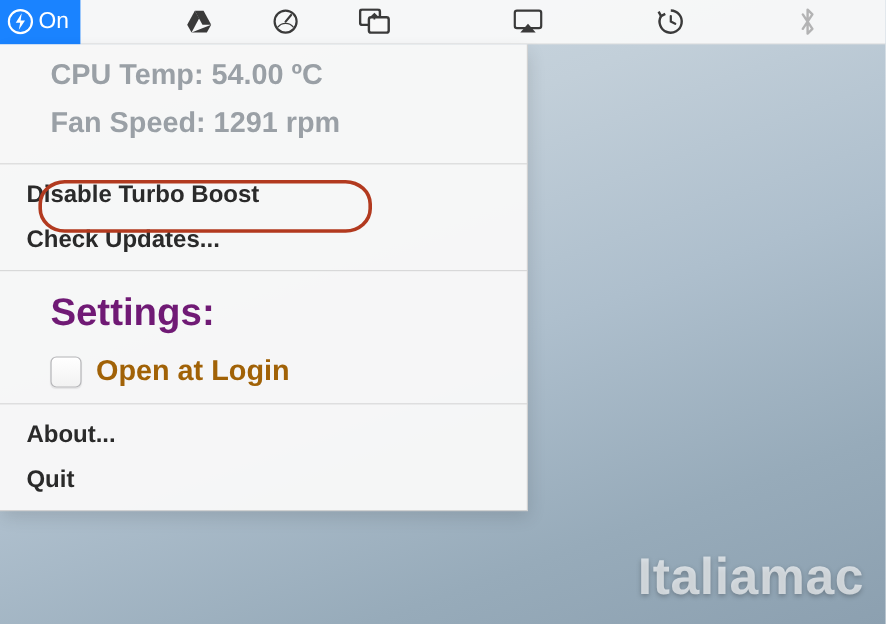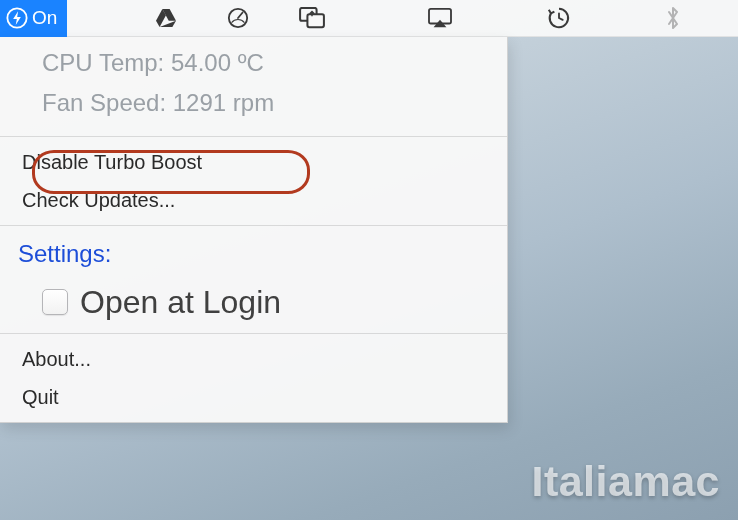--- a/index.html
+++ b/index.html
@@ -26,54 +26,55 @@
   }
   .turbo-badge svg { display: block; }
   .mb-spacer { flex: 0 0 18px; }
   .mb-item { display: flex; align-items: center; color: #3a3a3a; }
   .mb-icon { height: 37px; display:flex; align-items:center; justify-content:center; padding: 0 10px; }
   .mb-text { font-size: 20px; padding-right: 12px; color:#2a2a2a; }
   .bt-muted { opacity: 0.35; }
 
   .dropdown {
     position: absolute; top: 37px; left: 0;
-    width: 508px;
+    width: 440px;
     background: rgba(248,248,248,0.97);
     border-right: 1px solid rgba(0,0,0,0.15);
     border-bottom: 1px solid rgba(0,0,0,0.15);
     box-shadow: 2px 6px 14px rgba(0,0,0,0.12);
     padding-bottom: 6px;
+    font-weight: bold;
   }
   .section { padding: 6px 0; }
   .sep { height: 1px; background: rgba(0,0,0,0.12); margin: 6px 0; }
   .info-line {
     font-size: 24px; color: #9aa0a6;
     padding: 4px 0 4px 42px; line-height: 1.35;
   }
   .menu-item {
     font-size: 20px; color: #2a2a2a;
     padding: 4px 0 4px 22px; line-height: 1.5;
     cursor: default;
   }
   .heading {
-    font-size: 24px; color: #1d4ed8;
-    padding: 4px 0 6px 18px; line-height: 1.5;
+    font-size: 32px; color: #701a75;
+    padding: 4px 0 6px 42px; line-height: 1.5;
   }
   .check-row {
     display: flex; align-items: center; gap: 12px;
     padding: 6px 0 6px 42px;
   }
   .checkbox {
     width: 26px; height: 26px;
     border: 1px solid #b5b5b8;
     border-radius: 5px;
     background: linear-gradient(#ffffff,#f2f2f2);
     box-shadow: inset 0 1px 0 #fff, 0 1px 1px rgba(0,0,0,0.08);
   }
-  .check-label { font-size: 32px; color: #404040; }
+  .check-label { font-size: 24px; color: #a16207; }
 
   .highlight-ring {
     position: absolute;
     left: 32px; top: 150px;
     width: 278px; height: 44px;
     border: 3px solid #b23a1f;
     border-radius: 22px / 20px;
     pointer-events: none;
   }
 

